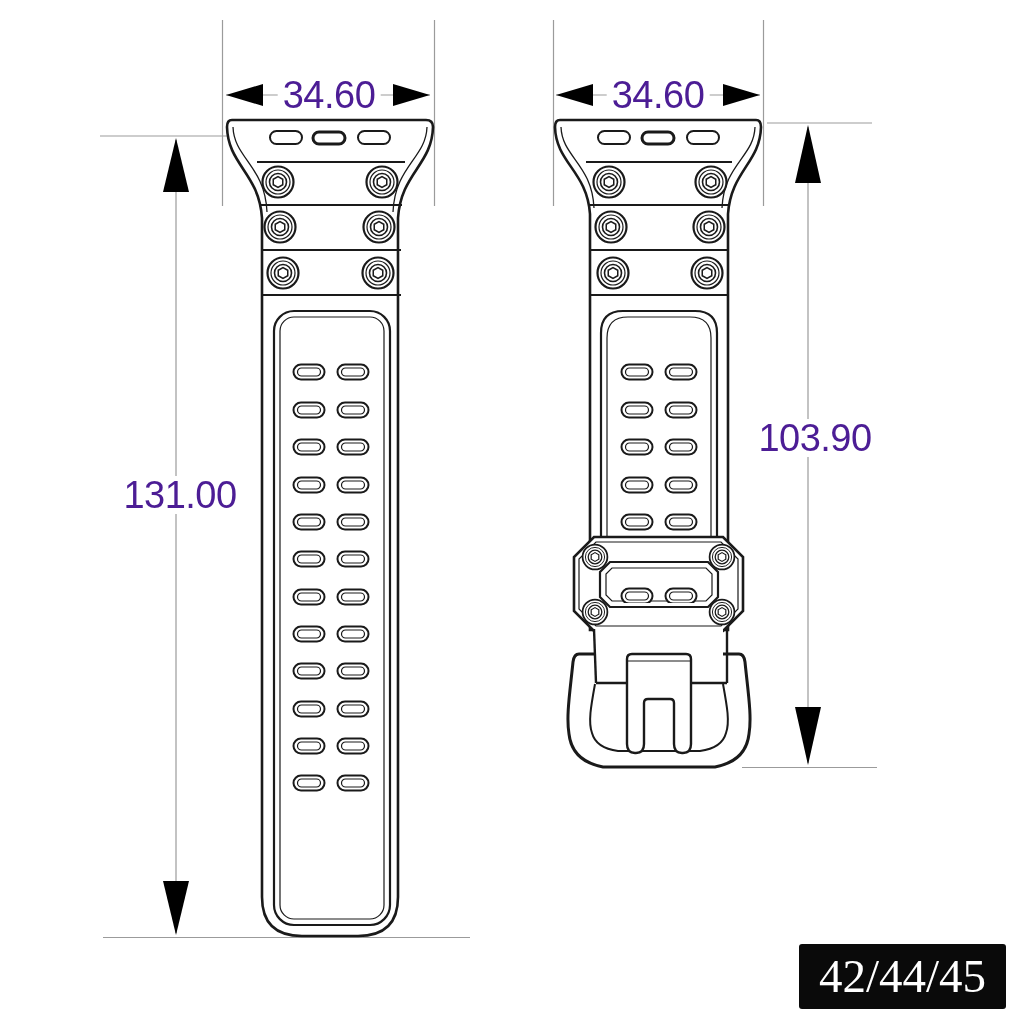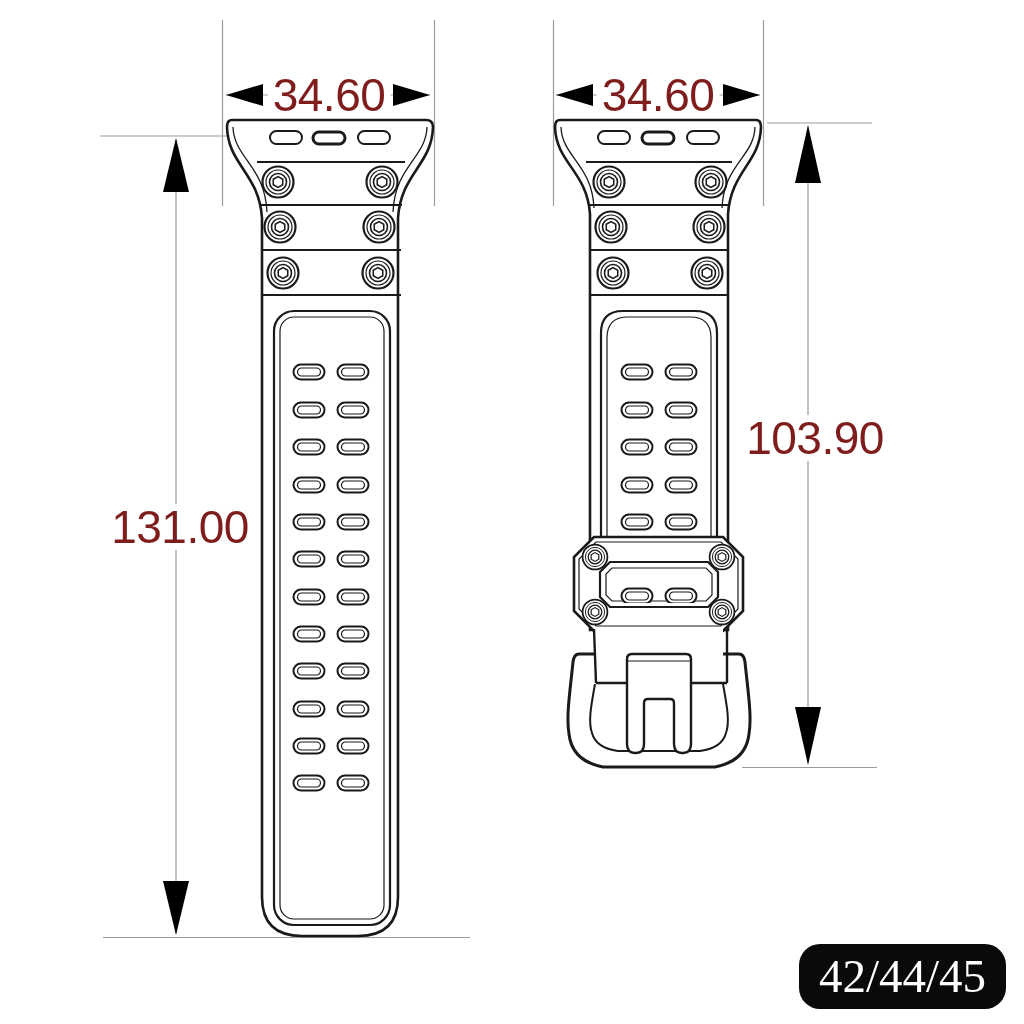--- a/index.html
+++ b/index.html
@@ -1,23 +1,23 @@
 <!DOCTYPE html>
 <html><head>
 <meta charset="utf-8">
 <style>
   html,body{margin:0;padding:0;background:#ffffff;}
   #stage{position:relative;width:1024px;height:1024px;background:#ffffff;overflow:hidden;
          font-family:"Liberation Sans",sans-serif;}
   #drawing-svg{position:absolute;left:0;top:0;z-index:1;}
   .dim-label{position:absolute;z-index:2;transform:translate(-50%,-50%);
-             font-size:46px;letter-spacing:-0.5px;color:#7f1d1d;background:#ffffff;
+             font-size:38px;letter-spacing:-0.5px;color:#4c1d95;background:#ffffff;
              padding:0 5px;white-space:nowrap;line-height:1;}
   .size-badge{position:absolute;z-index:2;left:799px;top:944px;width:207px;height:65px;
-              background:#0a0a0a;border-radius:21px;display:flex;align-items:center;justify-content:center;}
+              background:#0a0a0a;border-radius:3px;display:flex;align-items:center;justify-content:center;}
   .size-badge span{font-family:"Liberation Serif",serif;font-size:47px;color:#ffffff;line-height:1;}
 </style>
 </head>
 <body>
 
 <div id="stage">
 
 <svg id="drawing-svg" width="1024" height="1024" viewBox="0 0 1024 1024">
   <defs>
     <g id="screw">
@@ -187,20 +187,20 @@
       <path d="M 632,654 L 686,654 Q 691,654 691,659 L 691,744 Q 691,753 683,753 L 682,753
                Q 674,753 674,744 L 674,703 Q 674,699 670,699 L 648,699 Q 644,699 644,703
                L 644,744 Q 644,753 636,753 L 635,753 Q 627,753 627,744 L 627,659 Q 627,654 632,654 Z" fill="#fff" stroke="#1a1a1a" stroke-width="2.4"></path>
       <line x1="628" y1="661" x2="690" y2="661" stroke="#1a1a1a" stroke-width="1.2"></line>
     </g>
   </g>
 </svg>
 
   <div class="dim-label" style="left:329px;top:95px;">34.60</div>
   <div class="dim-label" style="left:658px;top:95px;">34.60</div>
-  <div class="dim-label" style="left:180px;top:527px;">131.00</div>
+  <div class="dim-label" style="left:180px;top:495px;">131.00</div>
   <div class="dim-label" style="left:815px;top:438px;">103.90</div>
 
   <div class="size-badge">
     <span>42/44/45</span>
   </div>
 
 </div>
 
 </body></html>

